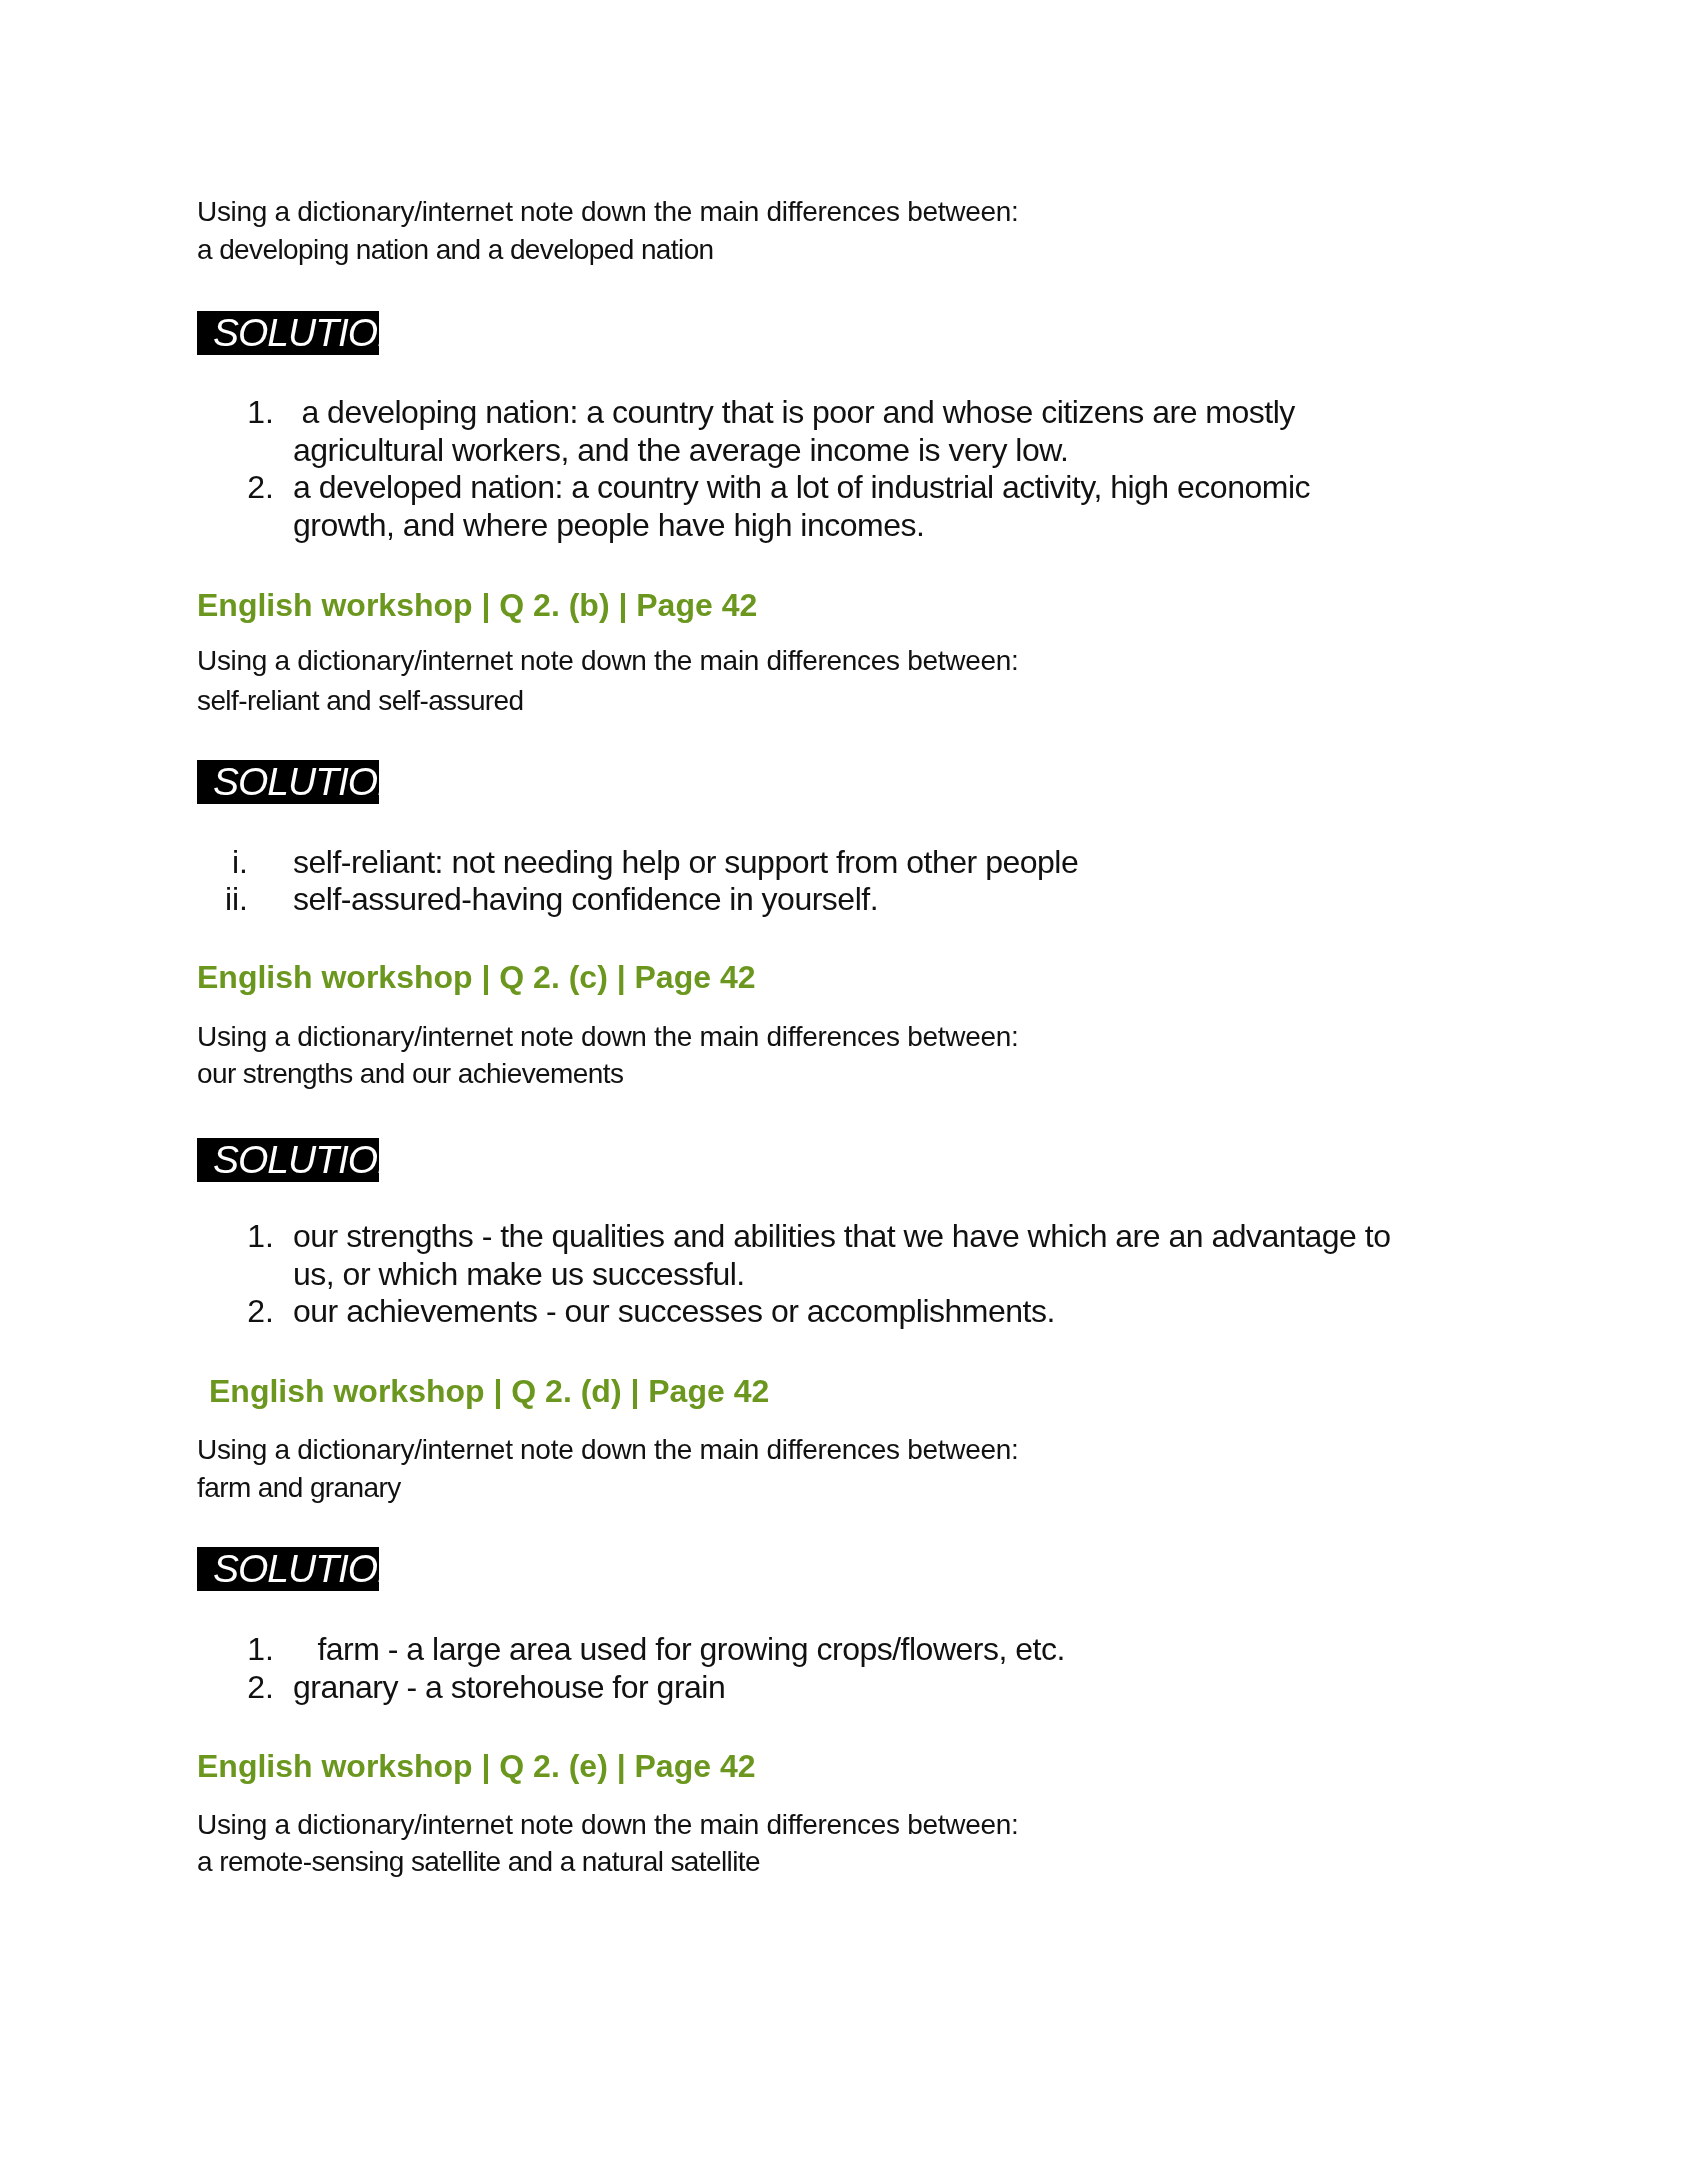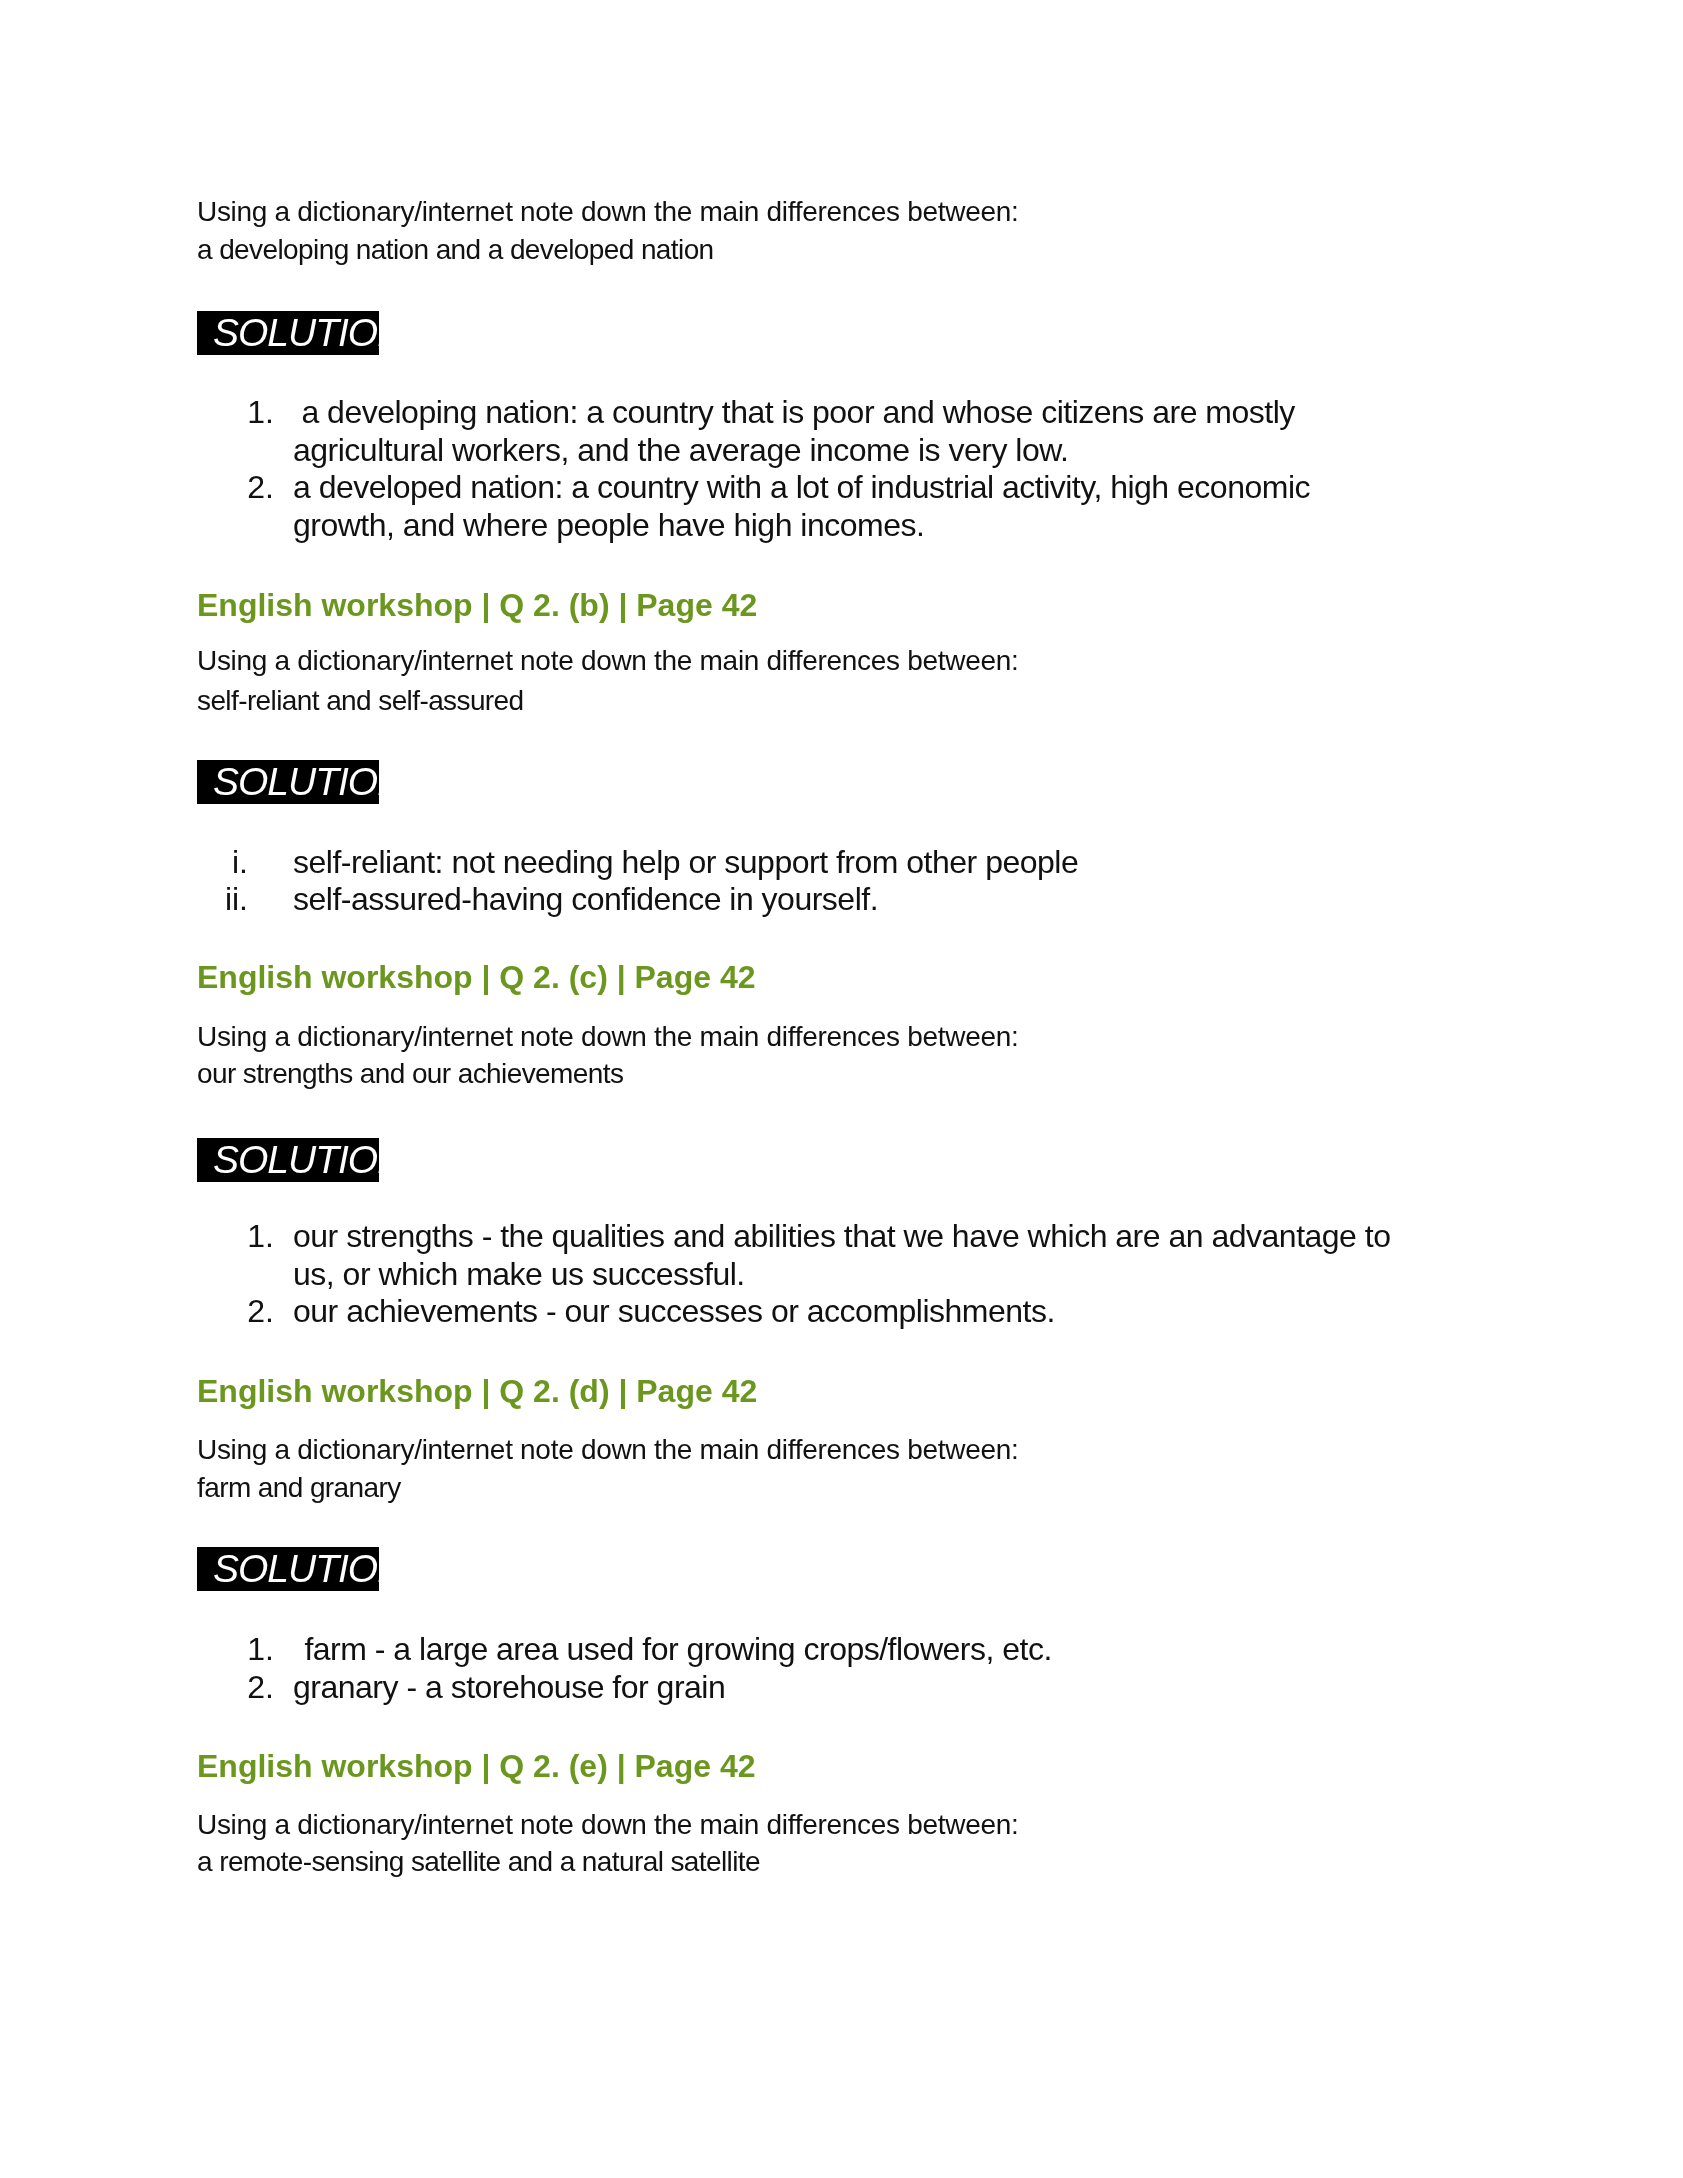--- a/index.html
+++ b/index.html
@@ -37,25 +37,25 @@
 <div class="abs green" style="left:197px;top:959px;">English workshop | Q 2. (c) | Page 42</div>
 <div class="abs q" style="left:197px;top:1021px;">Using a dictionary/internet note down the main differences between:</div>
 <div class="abs sub" style="left:197px;top:1058px;">our strengths and our achievements</div>
 <div class="abs sol" style="left:197px;top:1138px;">SOLUTION</div>
 <div class="abs num" style="left:234px;top:1218px;">1.</div>
 <div class="abs txt" style="left:293px;top:1218px;">our strengths - the qualities and abilities that we have which are an advantage to</div>
 <div class="abs txt" style="left:293px;top:1256px;">us, or which make us successful.</div>
 <div class="abs num" style="left:234px;top:1293px;">2.</div>
 <div class="abs txt" style="left:293px;top:1293px;">our achievements - our successes or accomplishments.</div>
 
-<div class="abs green" style="left:197px;top:1373px;">English workshop | Q 2. (d) | Page 42</div>
+<div class="abs green" style="left:209px;top:1373px;">English workshop | Q 2. (d) | Page 42</div>
 <div class="abs q" style="left:197px;top:1434px;">Using a dictionary/internet note down the main differences between:</div>
 <div class="abs sub" style="left:197px;top:1472px;">farm and granary</div>
 <div class="abs sol" style="left:197px;top:1547px;">SOLUTION</div>
 <div class="abs num" style="left:234px;top:1631px;">1.</div>
-<div class="abs txt" style="left:296px;top:1631px;white-space:pre;"> farm - a large area used for growing crops/flowers, etc.</div>
+<div class="abs txt" style="left:309px;top:1631px;white-space:pre;"> farm - a large area used for growing crops/flowers, etc.</div>
 <div class="abs num" style="left:234px;top:1669px;">2.</div>
 <div class="abs txt" style="left:293px;top:1669px;text-align:right;">granary - a storehouse for grain</div>
 
 <div class="abs green" style="left:197px;top:1748px;">English workshop | Q 2. (e) | Page 42</div>
 <div class="abs q" style="left:197px;top:1809px;">Using a dictionary/internet note down the main differences between:</div>
 <div class="abs sub" style="left:197px;top:1846px;">a remote-sensing satellite and a natural satellite</div>
 
 
 </body></html>

